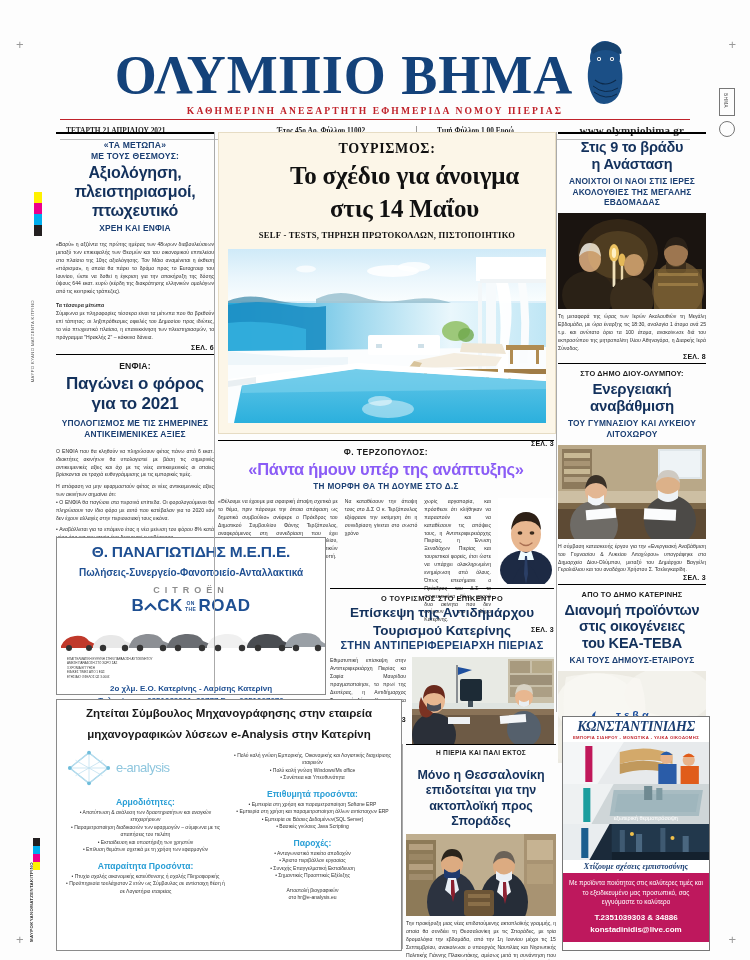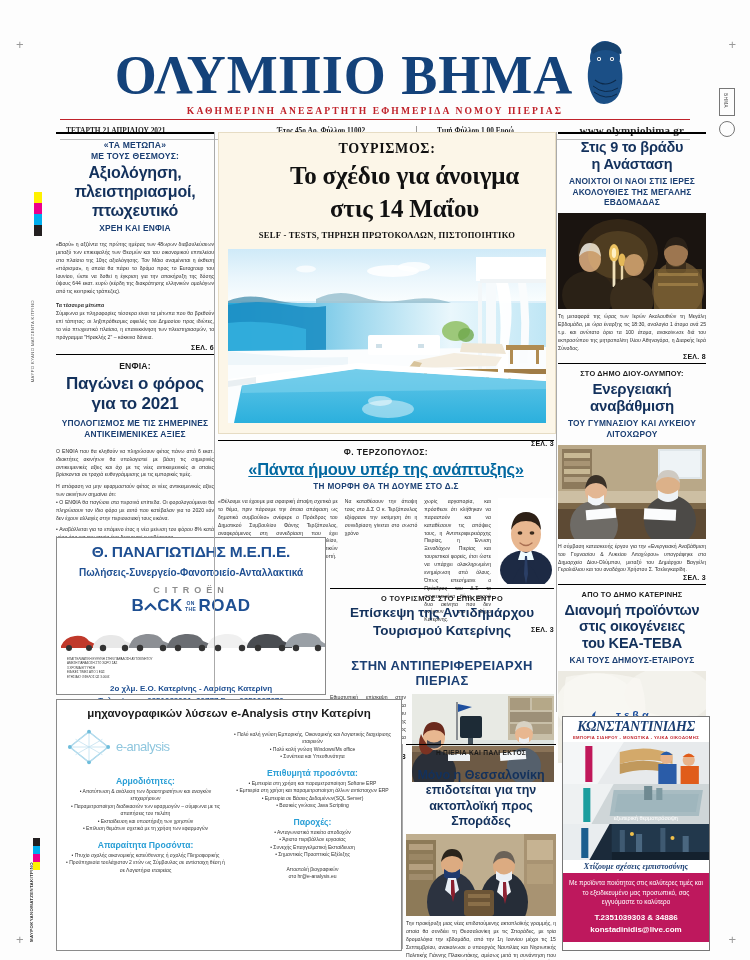--- a/index.html
+++ b/index.html
@@ -132,31 +132,31 @@
     font-size:8.6px;color:#111;letter-spacing:.25px;margin-top:8px;
   }
   .feature-photo{
     position:absolute;left:9px;top:116px;right:9px;height:174px;
   }
 
   
   .terz{position:absolute;left:218px;top:440px;width:336px;}
   .terz-name{text-align:center;font-size:8.6px;font-weight:bold;color:#1a1a1a;letter-spacing:.4px;}
   .terz-head{
-    text-align:center;font-size:16.5px;font-weight:bold;color:#0369a1;
-    margin-top:3px;letter-spacing:-.3px;text-decoration:underline;
+    text-align:center;font-size:16.5px;font-weight:bold;color:#8b5cf6;
+    margin-top:3px;letter-spacing:-.3px;
   }
   .terz-sub{text-align:center;font-size:8.2px;font-weight:bold;color:#1b3f73;margin-top:3px;letter-spacing:.3px;}
   .terz-cols{display:flex;gap:7px;margin-top:7px;}
 
   
   .anti{position:absolute;left:330px;top:588px;width:224px;}
   .anti-kicker{text-align:center;font-size:7.4px;font-weight:bold;color:#1a1a1a;letter-spacing:.4px;}
   .anti-head{text-align:center;font-size:13.5px;font-weight:bold;color:#13315c;line-height:1.2;margin-top:2px;}
-  .anti-sub{text-align:center;font-size:13px;font-weight:bold;color:#1b3f73;margin-top:19px;letter-spacing:.3px;}
+  .anti-sub{text-align:center;font-size:11px;font-weight:bold;color:#1b3f73;margin-top:0;letter-spacing:.3px;}
 
   
   .rc{position:absolute;left:558px;width:148px;}
 
   
   .pana{
     position:absolute;left:56px;top:537px;width:268px;height:156px;
     border:1px solid #8a8a8a;background:#ffffff;
   }
   .pana-title{
@@ -634,20 +634,21 @@
       <div>ΕΤΗΣΙΑΙΟ ΟΦΕΛΟΣ ΩΣ 3.000€</div>
     </div>
     <div class="pana-foot">
       <div>2ο χλμ. Ε.Ο. Κατερίνης - Λαρίσης Κατερίνη</div>
       <div>Τηλ. κέντρο: 2351039001, 30777 Fax: 2351027272</div>
       <div>email: sales@panagiotidis-citroen.gr</div>
     </div>
   </div>
 
   <div class="eanal">
+    <div class="eanal-title">Ζητείται Σύμβουλος Μηχανογράφησης στην εταιρεία</div>
     <div class="eanal-title">μηχανογραφικών λύσεων e-Analysis στην Κατερίνη</div>
     <div class="eanal-body">
       <div class="ea-col">
         <div class="ea-logo">
           <svg viewBox="0 0 48 40" style="width:46px;height:40px;flex:none;">
             <polygon points="24,4 44,20 24,36 4,20" fill="none" stroke="#9fd3e8" stroke-width="1.4"></polygon>
             <path d="M4 20 L24 4 L44 20 L24 36 Z M4 20 L44 20 M24 4 L24 36 M10 12 L38 28 M38 12 L10 28" stroke="#bfe0ef" stroke-width="0.8" fill="none"></path>
             <circle cx="24" cy="4" r="2" fill="#6fbddb"></circle>
             <circle cx="44" cy="20" r="2" fill="#6fbddb"></circle>
             <circle cx="24" cy="36" r="2" fill="#6fbddb"></circle>

